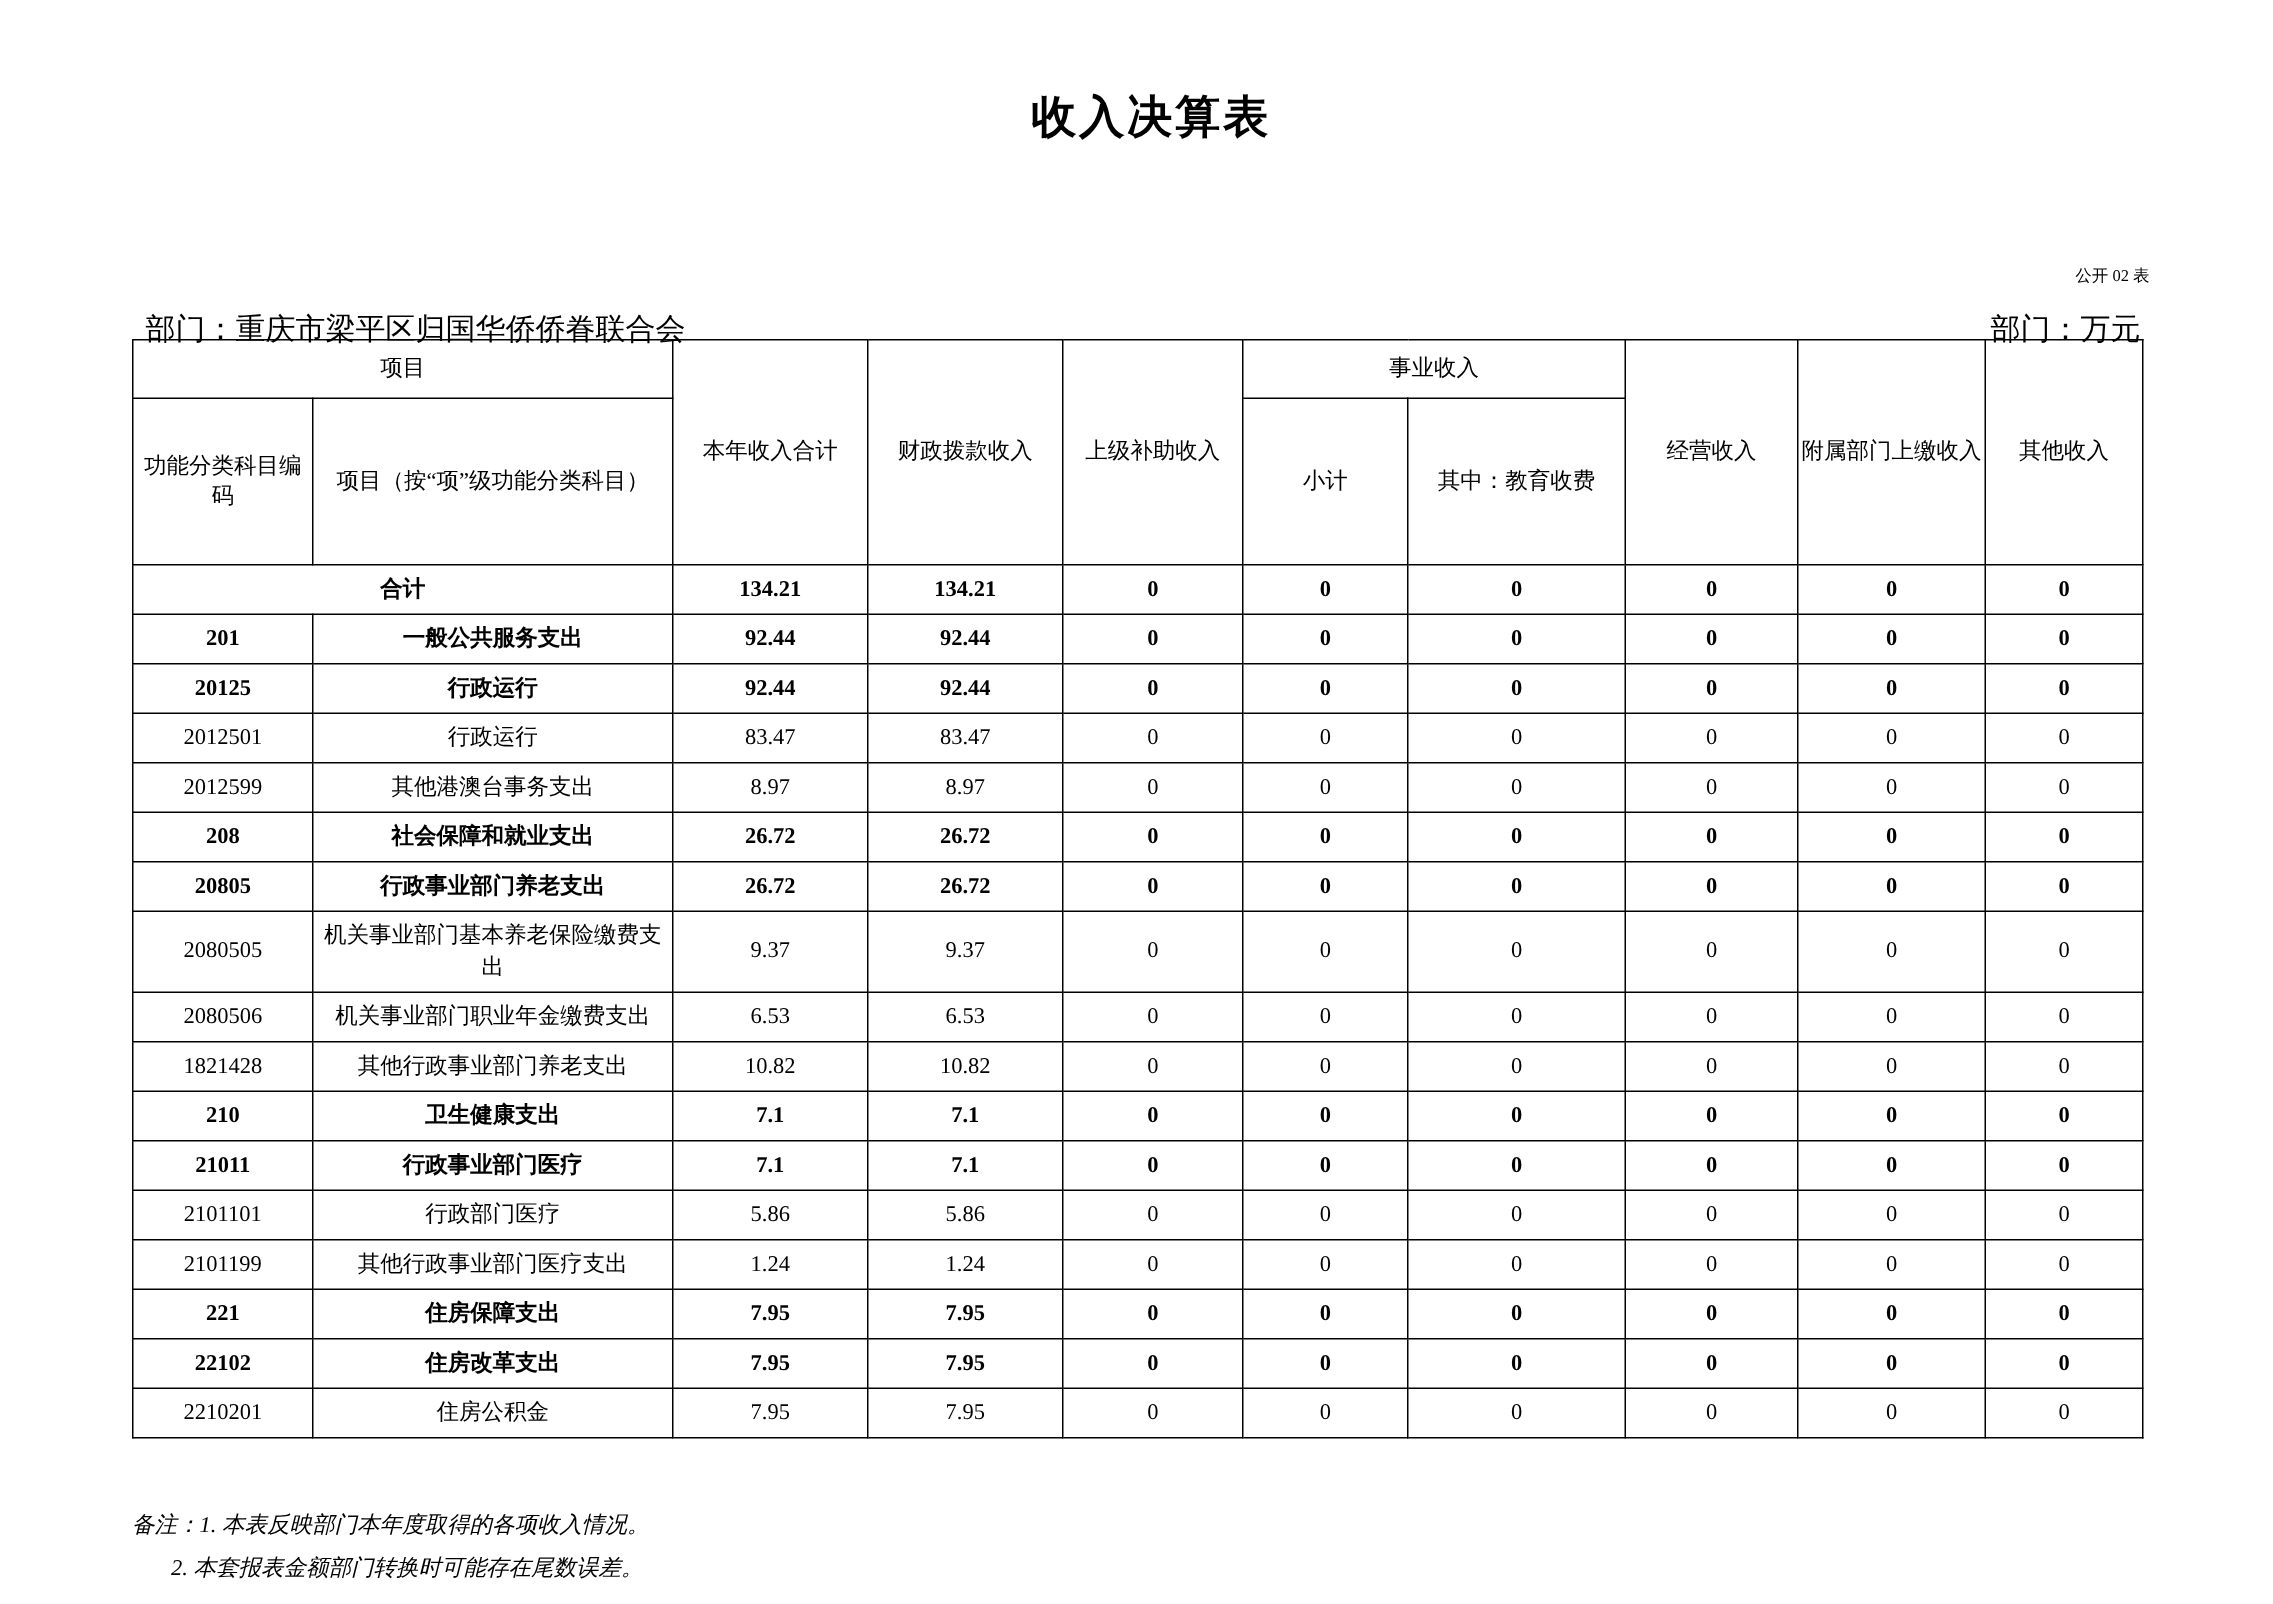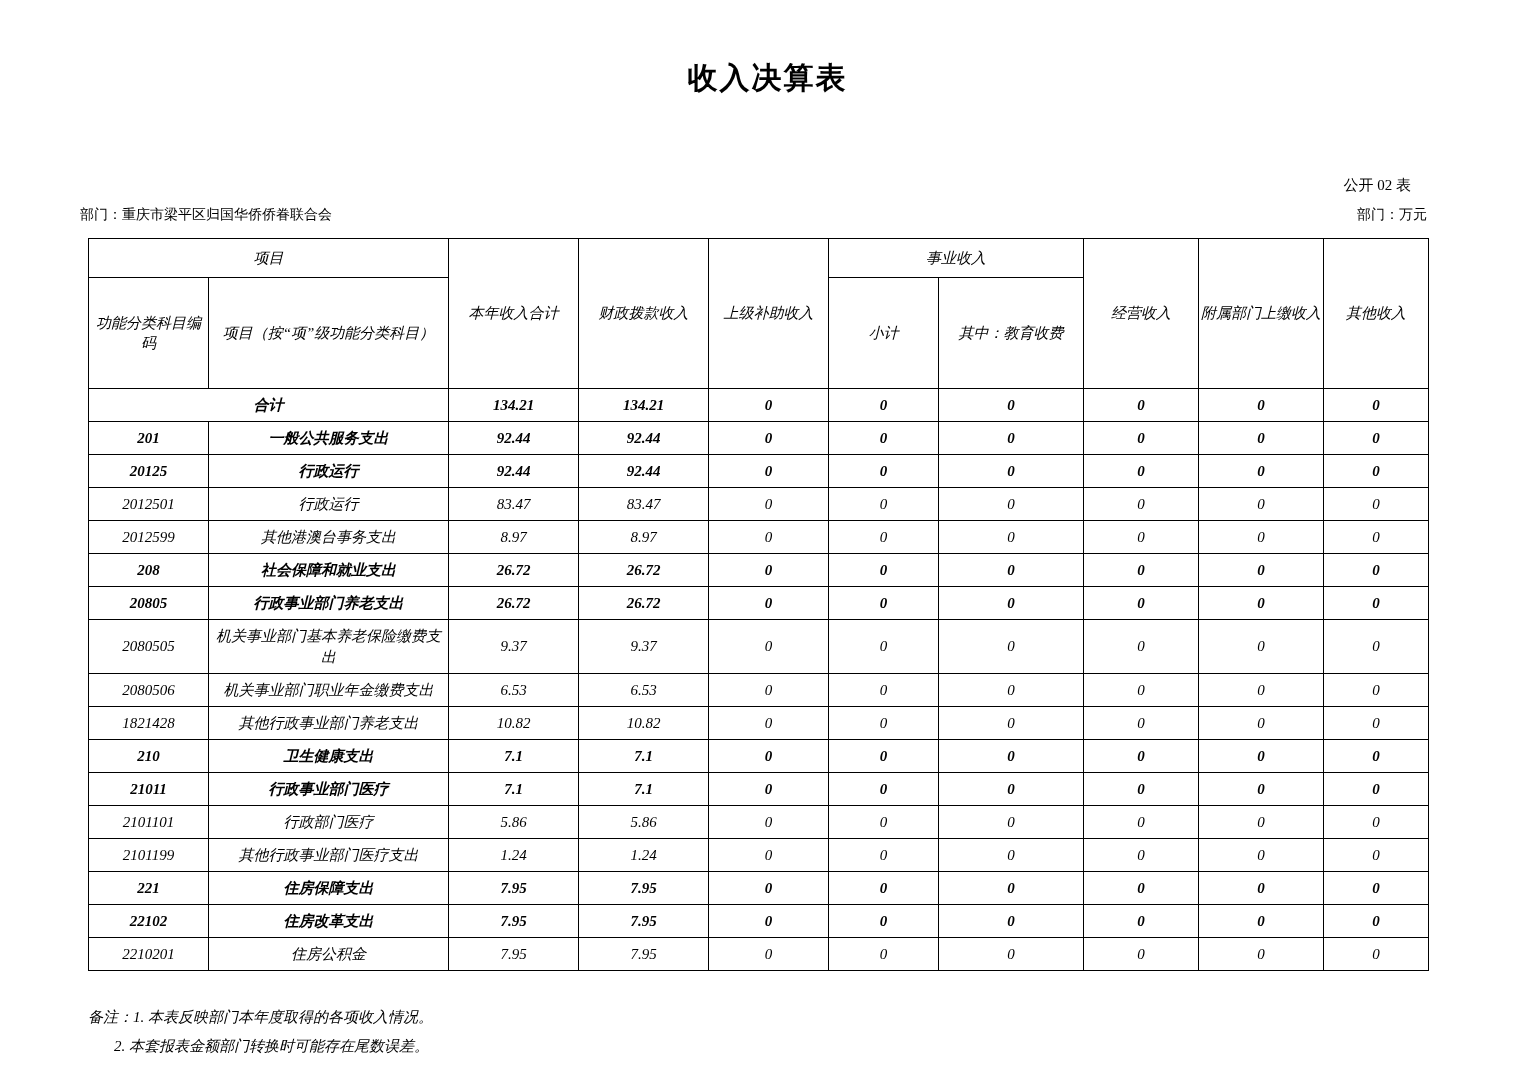--- a/index.html
+++ b/index.html
@@ -26,39 +26,38 @@
     font-size: 30px;
     font-weight: bold;
     letter-spacing: 2px;
     margin-top: 58px;
     margin-bottom: 0;
     font-family: "Liberation Serif", "DejaVu Serif", serif;
     margin-left: 20px;
   }
   .sheet-no {
     position: absolute;
-    right: 104px;
+    right: 82px;
     top: 118px;
-    font-size: 15px;
+    font-size: 11px;
   }
   .meta-row {
     position: absolute;
-    left: 80px;
+    left: 97px;
     right: 88px;
     top: 148px;
-    font-size: 14px;
+    font-size: 20px;
     display: flex;
     justify-content: space-between;
   }
   .table-wrap {
     position: absolute;
     left: 88px;
-    top: 180px;
+    top: 168px;
     width: 1340px;
-    font-style: italic;
   }
   table.fin {
     border-collapse: collapse;
     width: 1340px;
     table-layout: fixed;
     font-size: 14.5px;
   }
   table.fin th, table.fin td {
     border: 1px solid #000000;
     padding: 0;

